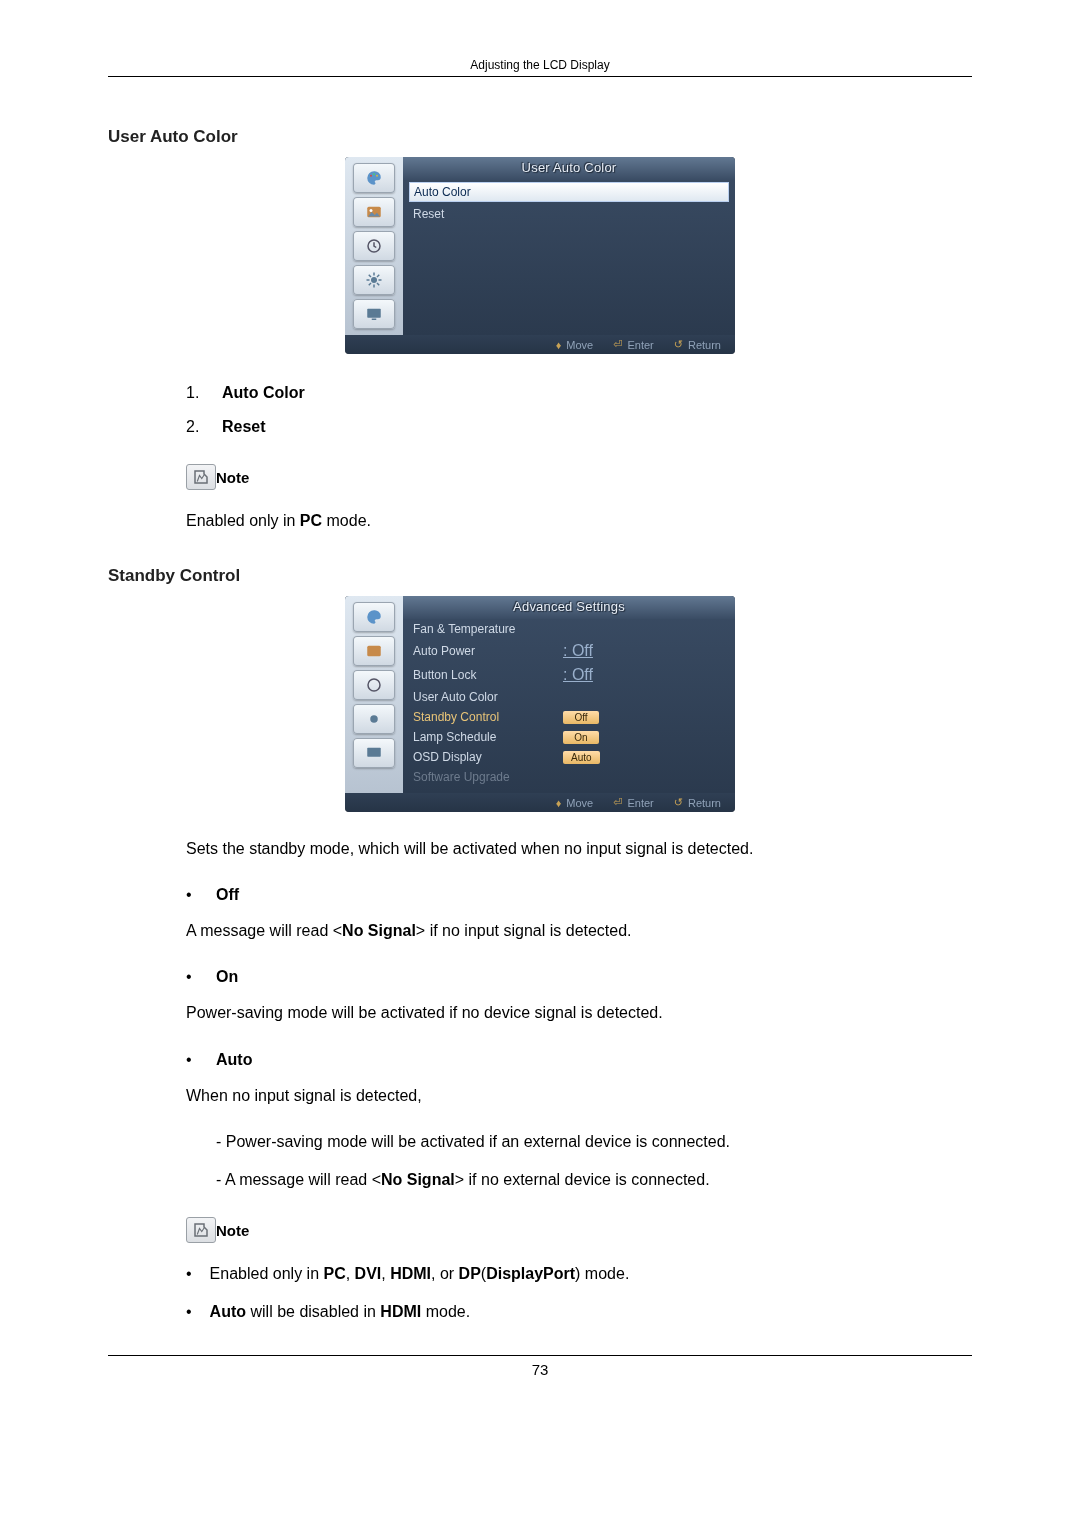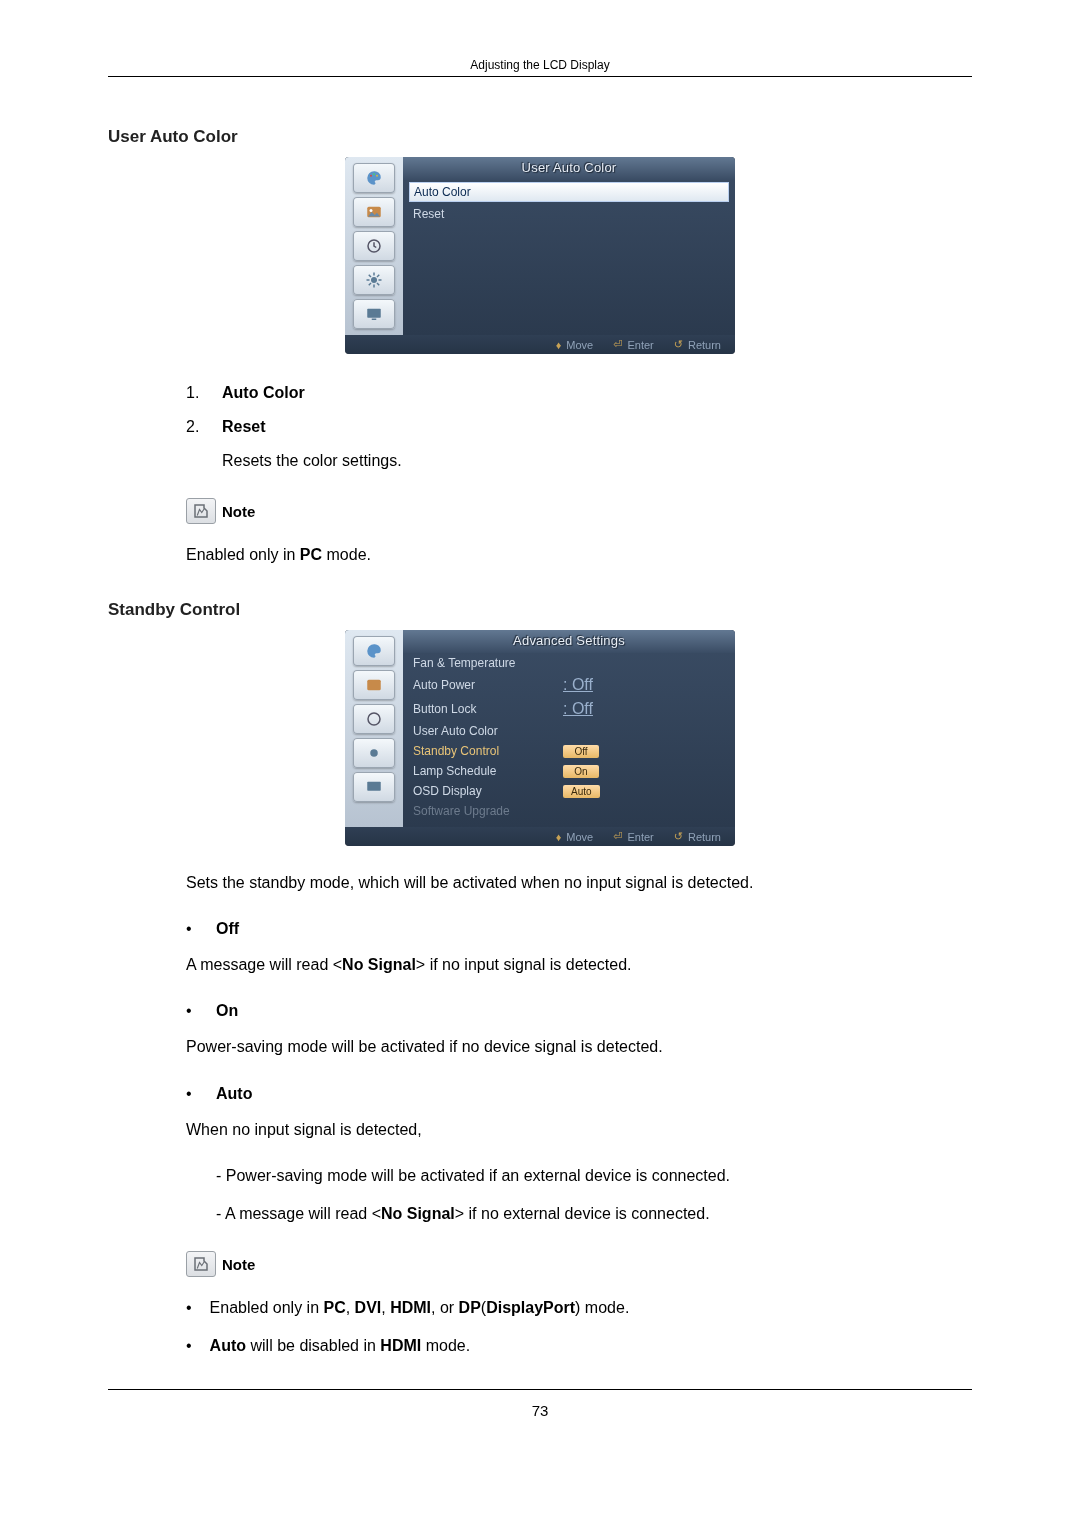--- a/index.html
+++ b/index.html
@@ -126,21 +126,21 @@
     display: flex;
     gap: 18px;
     margin-bottom: 16px;
   }
   .li-num { min-width: 18px; }
   .li-title { font-weight: bold; }
   .li-body { margin-left: 36px; margin-bottom: 28px; }
   .note-row {
     display: flex;
     align-items: center;
-    gap: 6px;
+    gap: 0;
     margin: 28px 0 0 78px;
   }
   .note-icon {
     width: 30px; height: 26px;
     display: inline-flex; align-items: center; justify-content: center;
     border: 1px solid #9aa0a6; border-radius: 3px;
     background: linear-gradient(#f3f4f6, #dcdfe3);
   }
   .note-label { font-weight: bold; font-size: 15px; }
   .note-text { margin: 22px 0 0 78px; }
@@ -158,21 +158,21 @@
   .note-list {
     list-style: none;
     margin: 22px 0 0 78px;
   }
   .note-list > li { display: flex; gap: 18px; margin-bottom: 20px; }
   .strong { font-weight: bold; }
   .footer-line {
     border-top: 1.5px solid #000;
     margin-top: 34px;
     text-align: center;
-    padding-top: 12px;
+    padding-top: 5px;
     font-size: 15px;
   }
 </style>
 </head>
 <body>
 
 <div class="page">
   <div class="header-line">Adjusting the LCD Display</div>
 
   <div class="section-title">User Auto Color</div>
@@ -257,21 +257,20 @@
       <div class="li-head">
         <span class="li-num">1.</span>
         <span class="li-title">Auto Color</span>
       </div>
     </li>
     <li>
       <div class="li-head">
         <span class="li-num">2.</span>
         <span class="li-title">Reset</span>
       </div>
-      <div class="li-body">Resets the color settings.</div>
     </li>
   </ol>
 
   <div class="note-row">
     <span class="note-icon">
       <svg width="18" height="18" viewBox="0 0 24 24">
           <path d="M4 4h12v4l4 4v8H4z" fill="none" stroke="#6a6f76" stroke-width="2"></path>
           <path d="M7 18l3-8 3 4 4-6" fill="none" stroke="#6a6f76" stroke-width="1.5"></path>
         </svg>
     </span>

